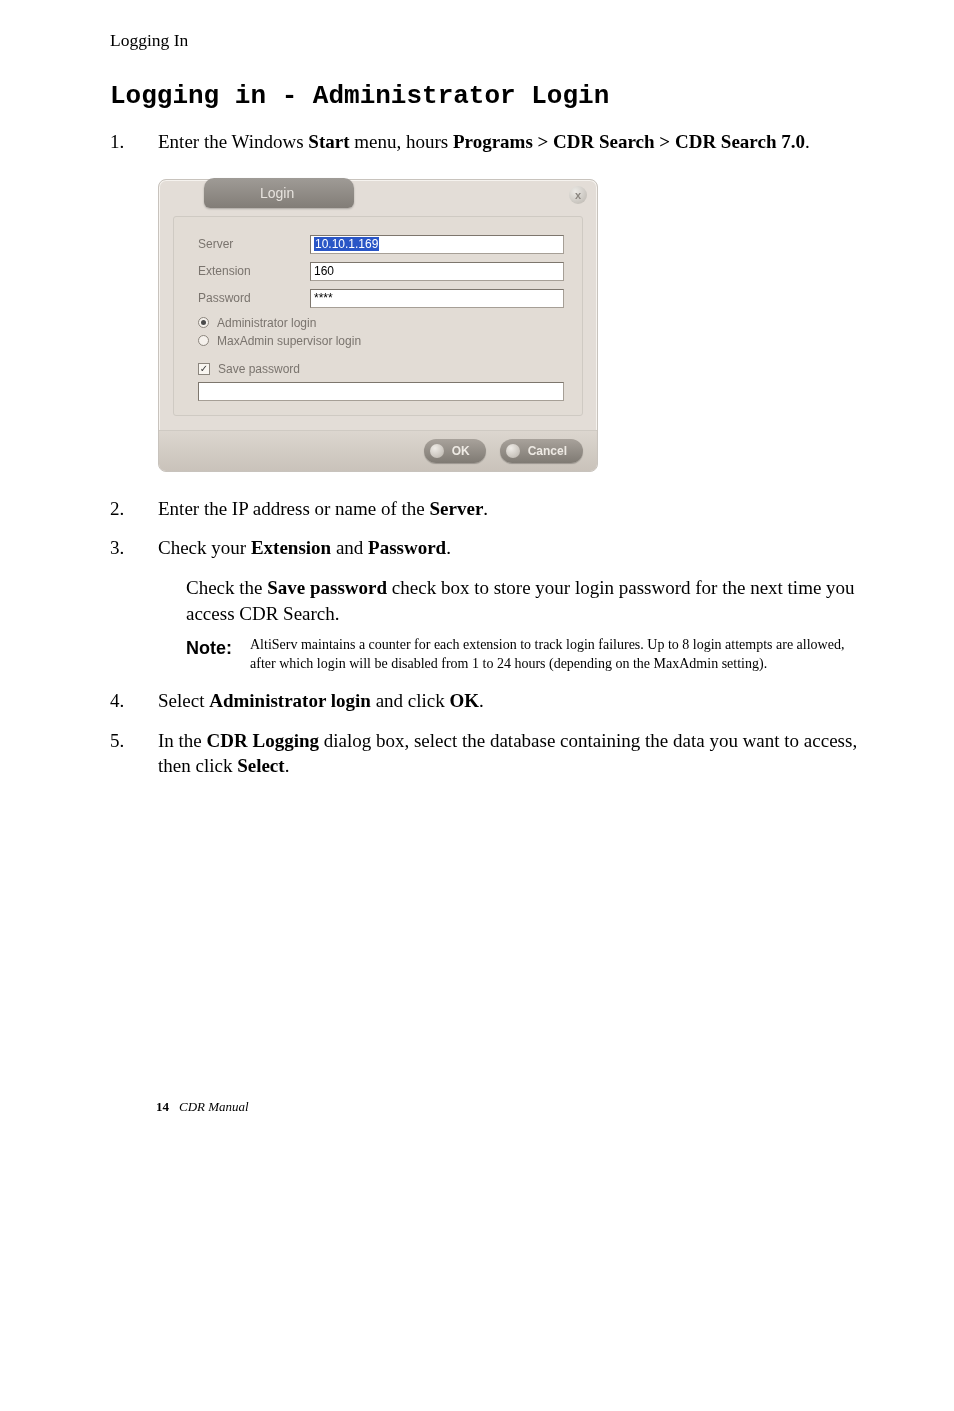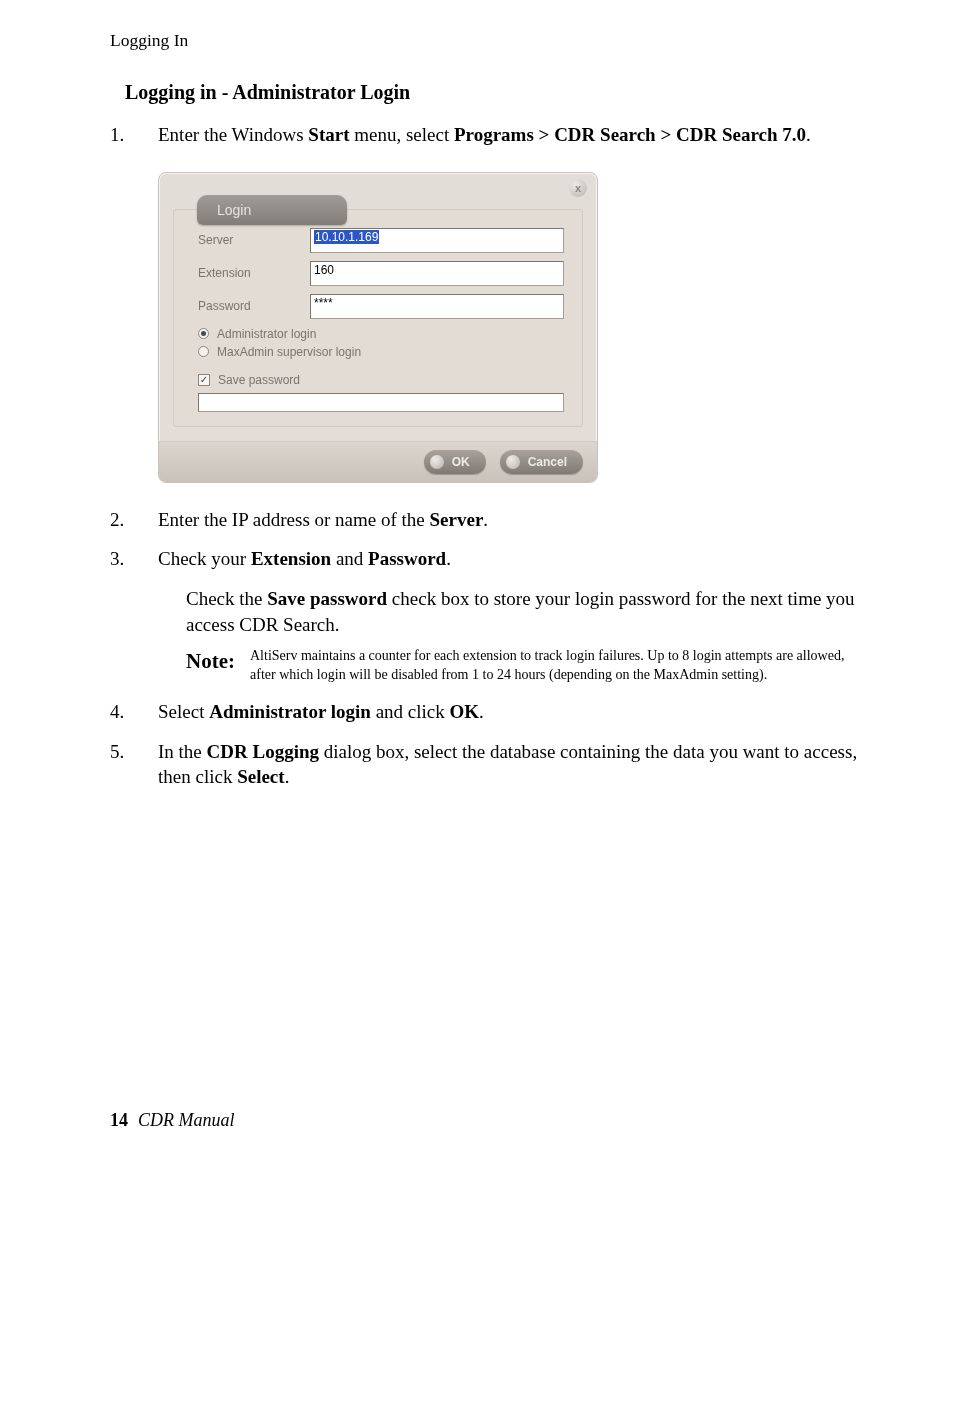--- a/index.html
+++ b/index.html
@@ -12,24 +12,24 @@
     width: 954px;
   }
   .page {
     padding: 30px 90px 40px 110px;
   }
   .running-head {
     font-size: 17.5px;
     margin-bottom: 30px;
   }
   h2.section-title {
-    font-family: Liberation Serif, serif;
+    font-family: Liberation Mono, monospace;
     font-weight: bold;
-    font-size: 20px;
-    margin: 0 0 18px 15px;
+    font-size: 26px;
+    margin: 0 0 18px 0;
   }
   ol.steps {
     list-style: none;
     margin: 0;
     padding: 0;
   }
   ol.steps > li {
     display: flex;
     font-size: 19px;
     line-height: 1.35;
@@ -46,67 +46,67 @@
     margin-left: 76px;
     font-size: 19px;
     line-height: 1.35;
   }
   .note-row {
     display: flex;
     margin-top: 10px;
     margin-bottom: 14px;
   }
   .note-label {
-    font-family: Liberation Serif, serif;
+    font-family: Liberation Sans, sans-serif;
     font-weight: bold;
-    font-size: 21px;
+    font-size: 18px;
     width: 64px;
     flex: 0 0 64px;
   }
   .note-body {
     flex: 1;
     font-size: 14px;
     line-height: 1.35;
   }
   .bold { font-weight: bold; }
   .footer {
     margin-top: 320px;
-    font-size: 18px;
+    font-size: 13px;
+    margin-left: 46px;
   }
   .footer .pg { font-weight: bold; }
   .footer .title { font-style: italic; margin-left: 10px; }
 
   
   .login-wrap {
     margin: 24px 0 24px 48px;
     width: 440px;
     border: 1px solid #c8c3bd;
     border-radius: 8px;
     background: #e3ddd7;
     position: relative;
     font-family: Tahoma, Arial, sans-serif;
     font-size: 12px;
     color: #7a746e;
     box-shadow: 0 0 0 1px #f6f3ef inset;
   }
   .login-tab {
     position: absolute;
     top: -2px;
-    left: 38px;
+    left: 45px;
     width: 150px;
     height: 30px;
     background: linear-gradient(#9f9b96, #827d77);
     border-radius: 10px 10px 6px 6px;
     color: #e7e3de;
     font-size: 14px;
     display: flex;
     align-items: center;
-    padding-left: 20px;
+    padding-left: 56px;
     box-shadow: 0 1px 2px rgba(0,0,0,.25);
-    margin-top: 24px;
   }
   .login-close {
     position: absolute;
     top: 6px;
     right: 10px;
     width: 18px;
     height: 18px;
     border-radius: 50%;
     background: radial-gradient(circle at 35% 30%, #eceae6, #b9b4ad);
     color: #8b8680;
@@ -124,21 +124,21 @@
     padding: 18px 18px 14px 24px;
   }
   .form-row {
     display: flex;
     align-items: center;
     margin-bottom: 8px;
   }
   .form-row .lbl { width: 112px; color: #7a746e; }
   .form-row .fld {
     flex: 1;
-    height: 25px;
+    height: 19px;
     background: #fff;
     border: 1px solid #a69f96;
     border-top-color: #7d766d;
     border-left-color: #7d766d;
     font-family: Tahoma, Arial, sans-serif;
     font-size: 12px;
     padding: 1px 3px;
     color: #000;
   }
   .fld.server-val {
@@ -206,21 +206,21 @@
 
 <div class="page">
   <div class="running-head">Logging In</div>
 
   <h2 class="section-title">Logging in - Administrator Login</h2>
 
   <ol class="steps">
     <li>
       <span class="num">1.</span>
       <span class="body">
-        <span>Enter the Windows </span><span class="bold">Start</span><span> menu, select </span><span class="bold">Programs &gt; CDR Search &gt; CDR Search 7.0</span><span>.</span>
+        <span>Enter the Windows </span><span class="bold">Start</span><span> menu, hours </span><span class="bold">Programs &gt; CDR Search &gt; CDR Search 7.0</span><span>.</span>
       </span>
     </li>
   </ol>
 
   <div class="login-wrap">
     <div class="login-tab">Login</div>
     <div class="login-close">x</div>
     <div class="login-inner">
       <div class="form-row">
         <div class="lbl">Server</div>

